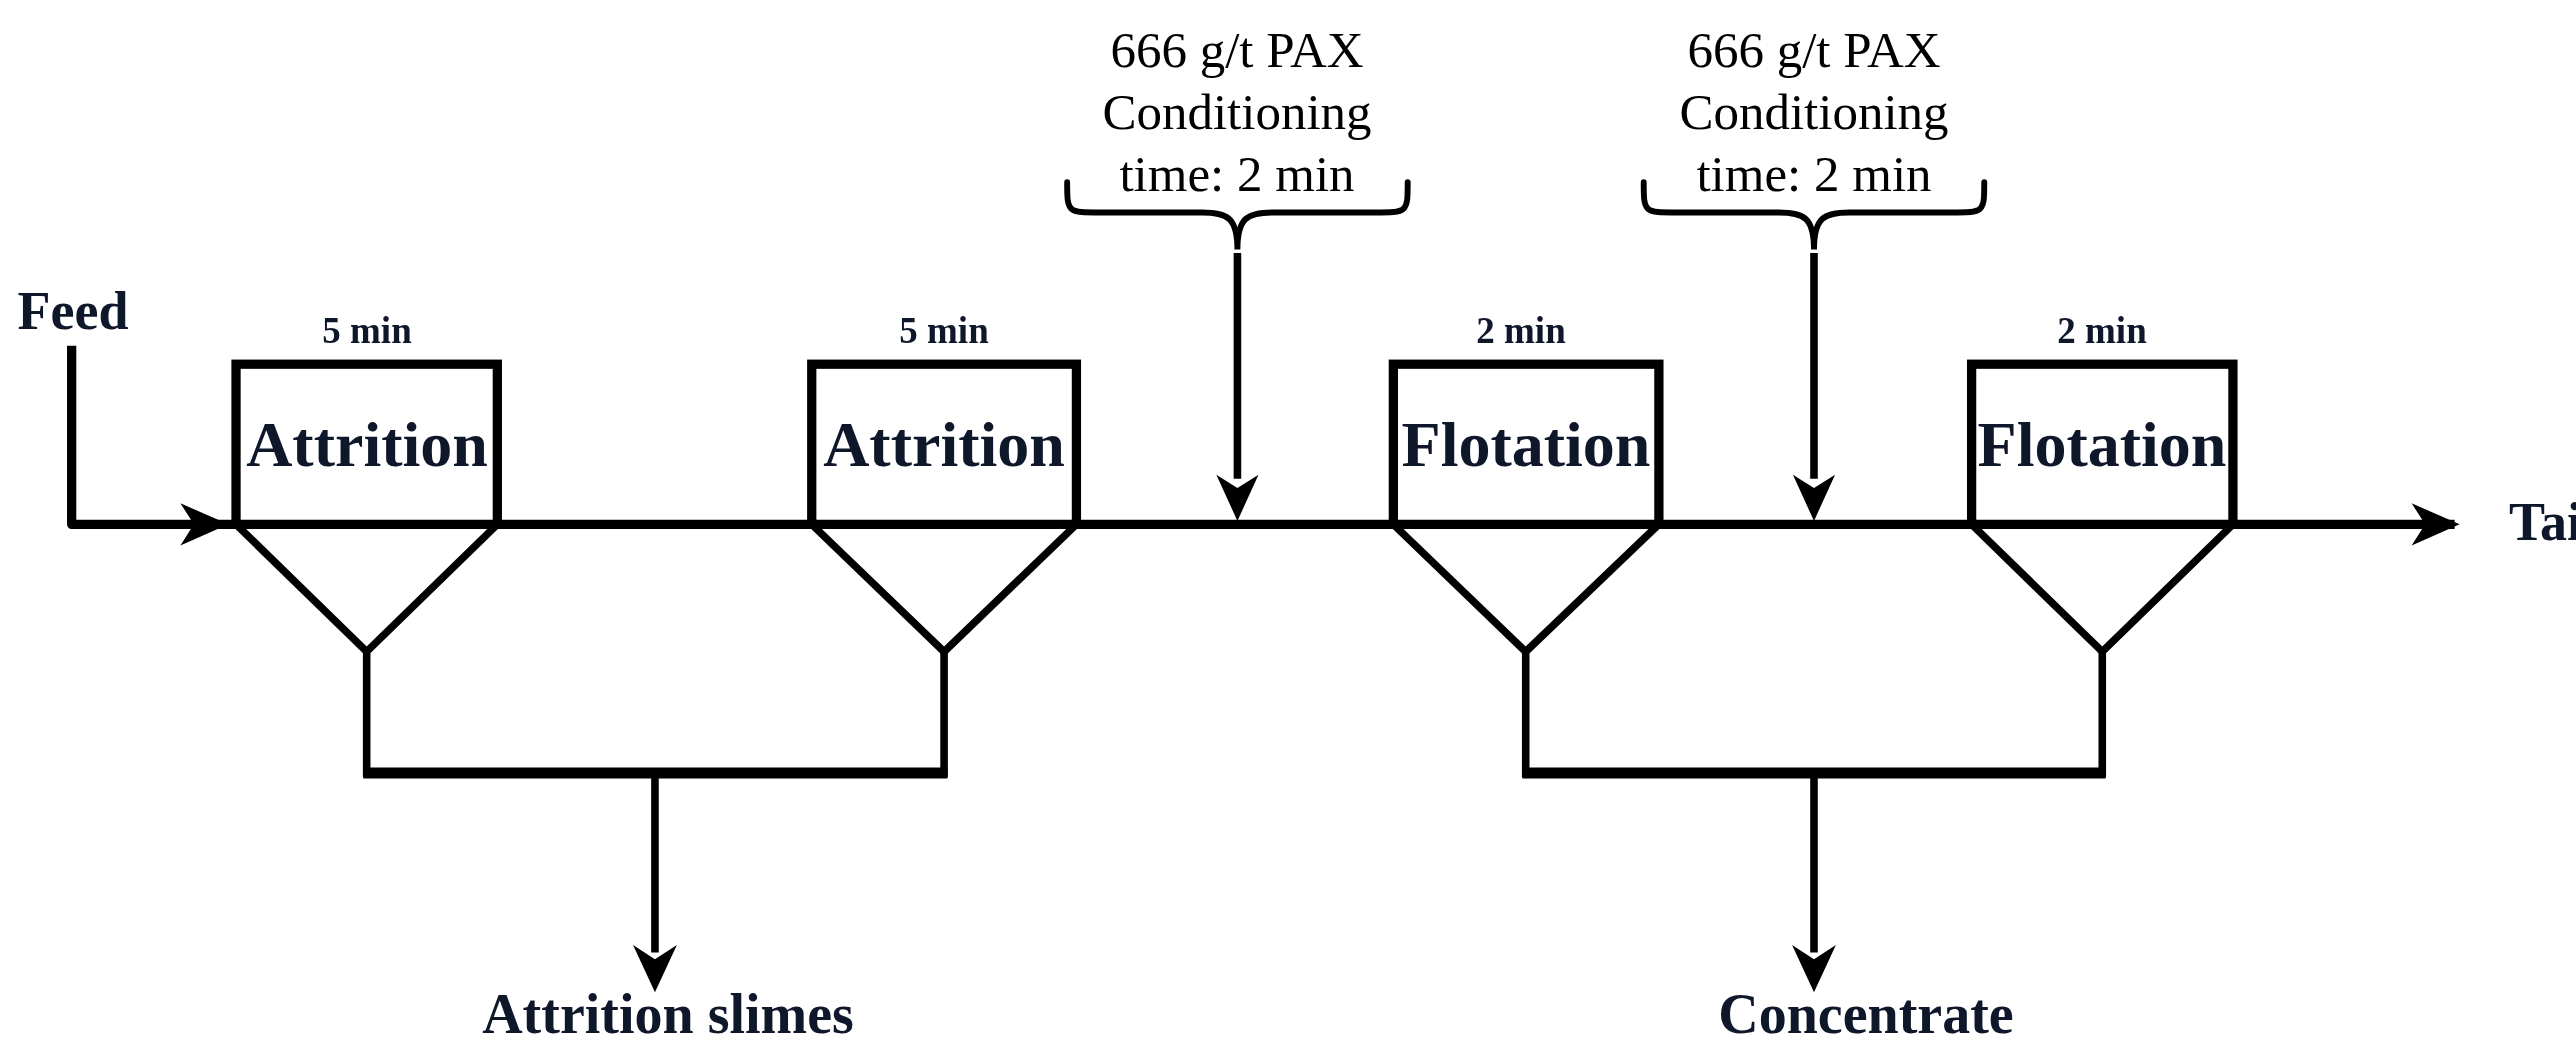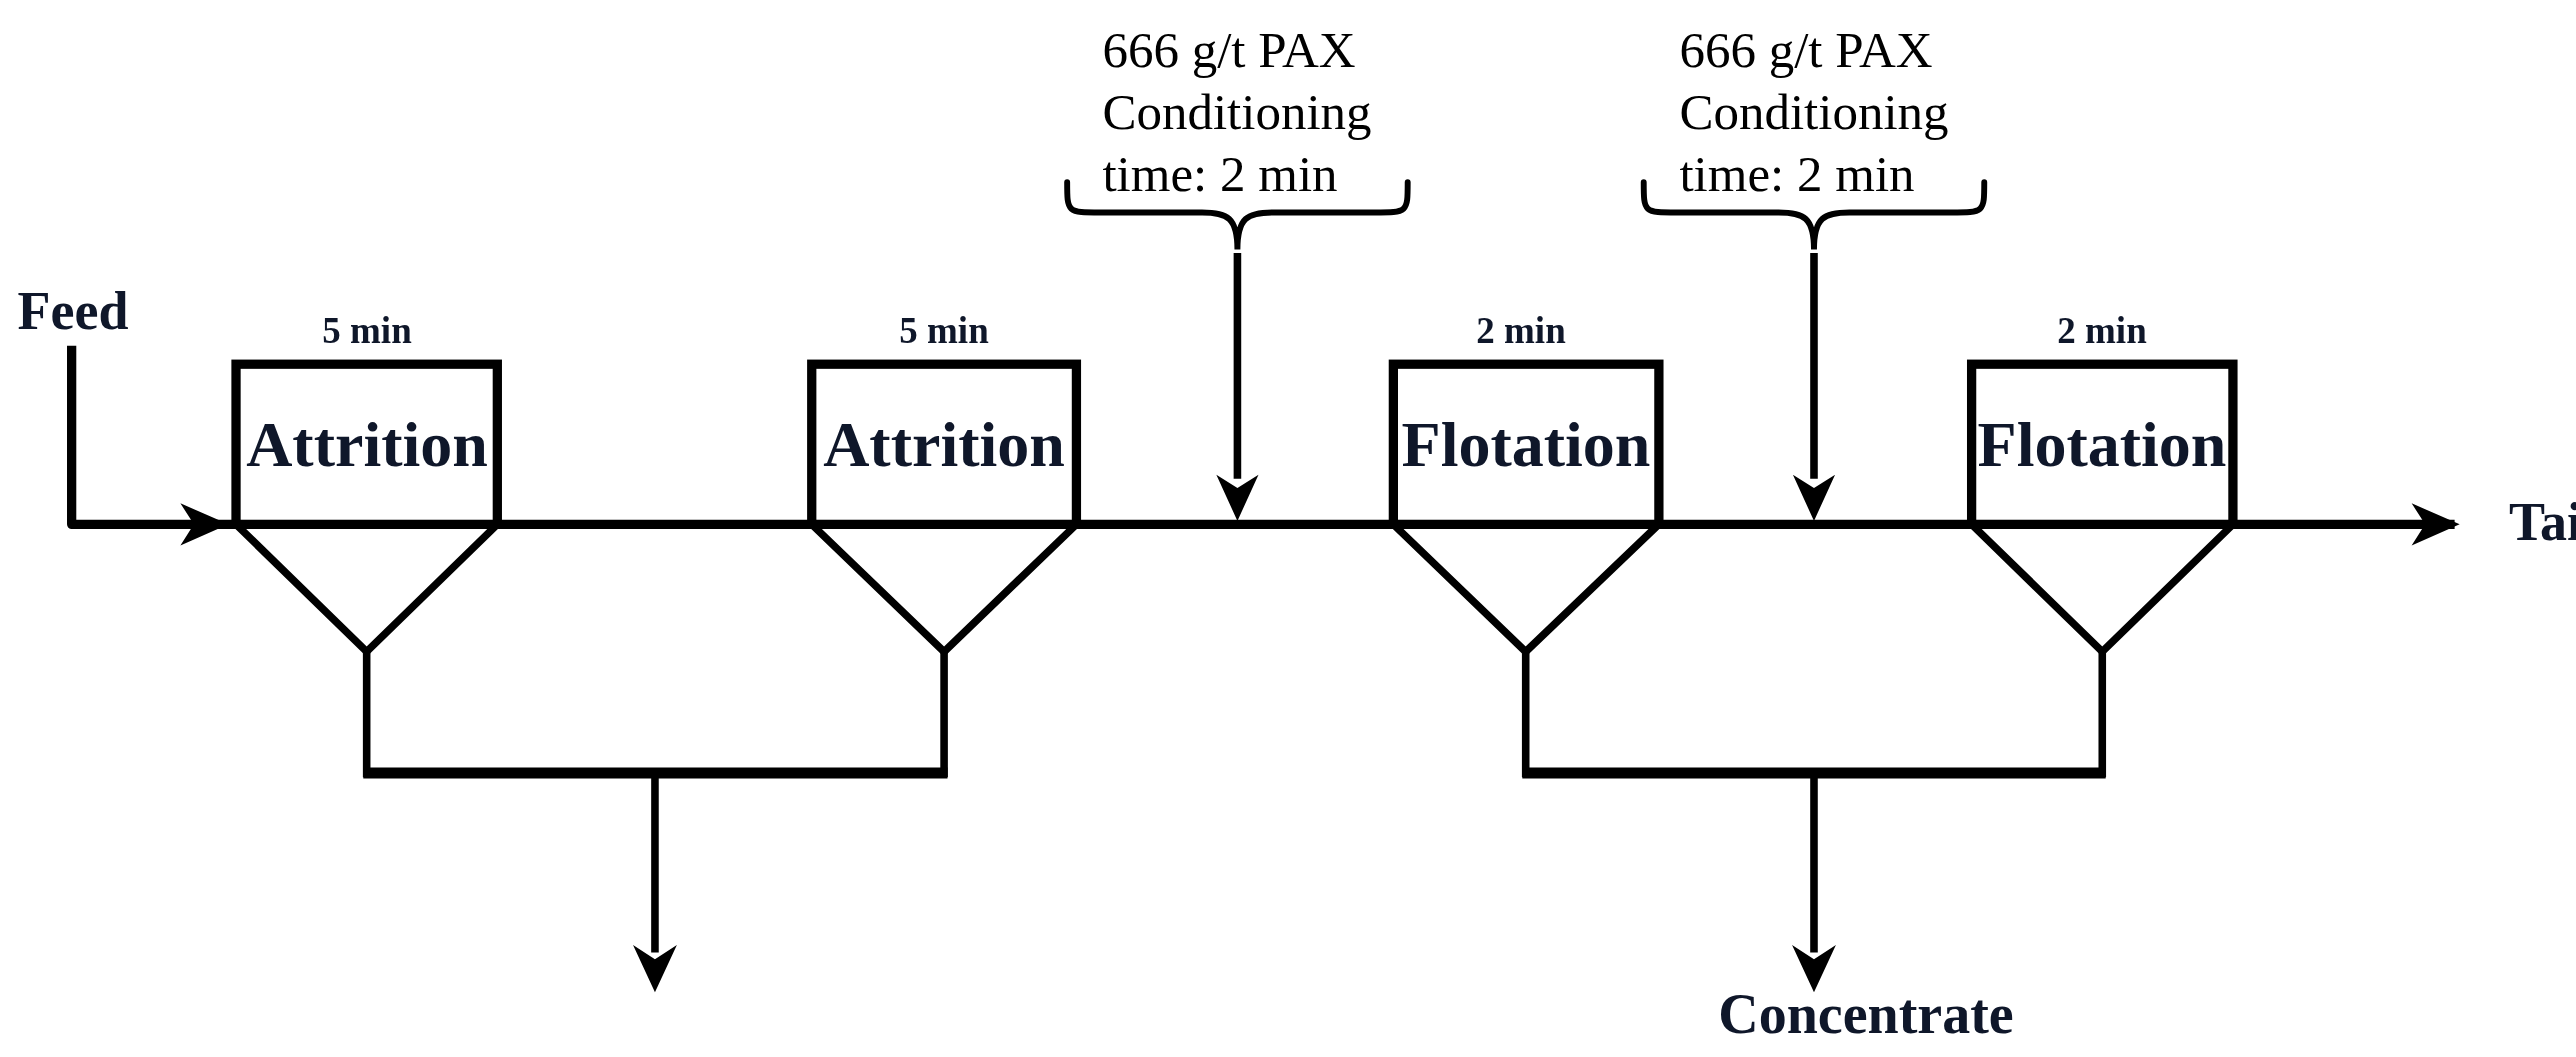--- a/index.html
+++ b/index.html
@@ -31,21 +31,21 @@
     color: #0f172a;
     line-height: 1;
   }
   .stream-lbl { font-size: 54px; font-weight: 700; }
   .unit-time { font-size: 37px; font-weight: 700; }
   .unit-name { font-size: 64px; font-weight: 700; }
   .product-lbl { font-size: 56px; font-weight: 700; }
   .annotation {
     position: absolute;
     transform: translateX(-50%);
-    text-align: left;
+    text-align: center;
     font-size: 51px;
     font-weight: 400;
     line-height: 62px;
     white-space: nowrap;
   }
 </style>
 </head>
 <body>
 
 <div class="stage">
@@ -102,20 +102,21 @@
   <div class="lbl unit-time" style="left:367px; top:330px;">5 min</div>
   <div class="lbl unit-time" style="left:944px; top:330px;">5 min</div>
   <div class="lbl unit-time" style="left:1521px; top:330px;">2 min</div>
   <div class="lbl unit-time" style="left:2102px; top:330px;">2 min</div>
 
   <div class="lbl unit-name" style="left:367px; top:445px;">Attrition</div>
   <div class="lbl unit-name" style="left:944px; top:445px;">Attrition</div>
   <div class="lbl unit-name" style="left:1526px; top:445px;">Flotation</div>
   <div class="lbl unit-name" style="left:2102px; top:445px;">Flotation</div>
 
+  <div class="lbl product-lbl" style="left:668px; top:1014px;">Attrition slimes</div>
   <div class="lbl product-lbl" style="left:1866px; top:1014px;">Concentrate</div>
 
   <div class="annotation" style="left:1237px; top:18.5px;">
     <div>666 g/t PAX</div>
     <div>Conditioning</div>
     <div>time: 2 min</div>
   </div>
   <div class="annotation" style="left:1814px; top:18.5px;">
     <div>666 g/t PAX</div>
     <div>Conditioning</div>

